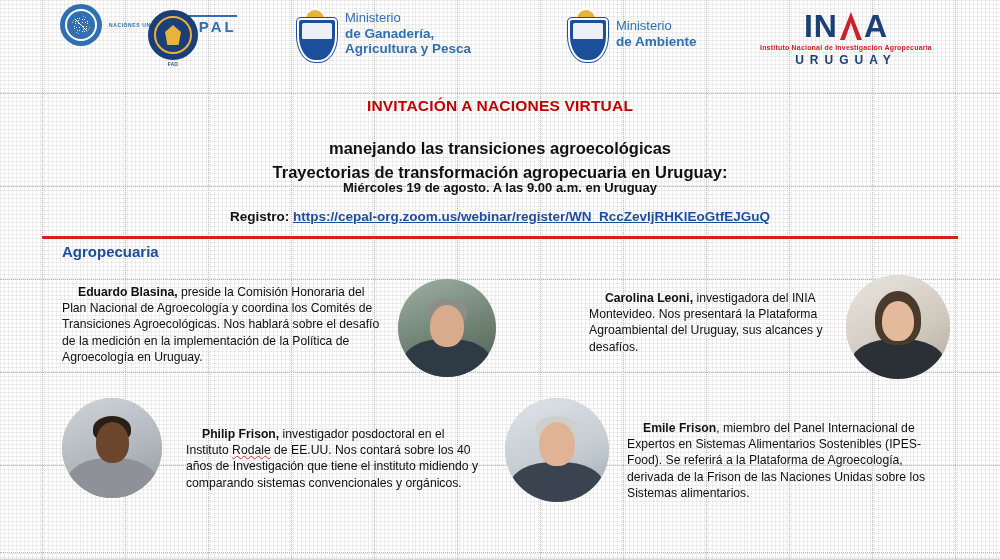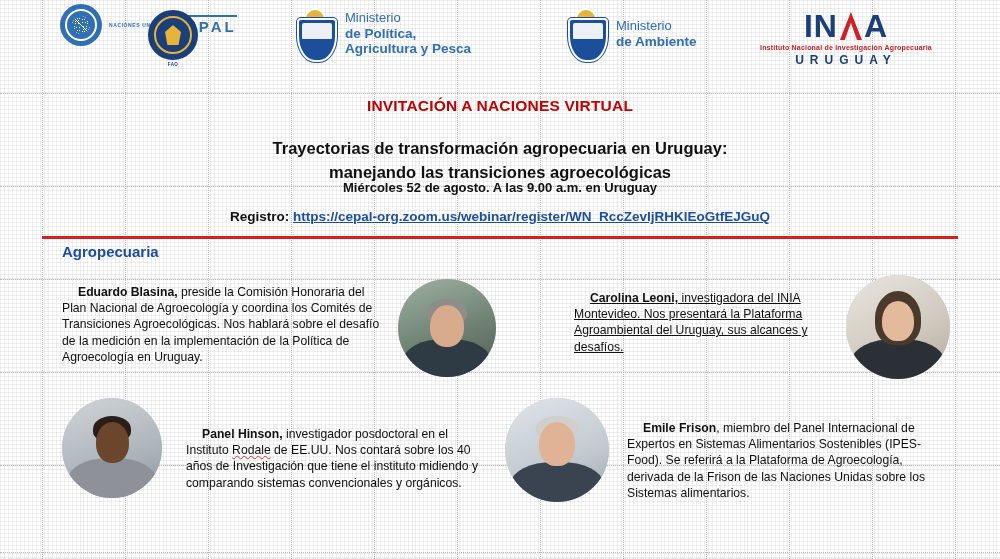--- a/index.html
+++ b/index.html
@@ -348,21 +348,21 @@
   #photo-hinson .face { width: 33px; height: 41px; top: 24px; margin-left: -16px; background:#6b452c; }
 
   
   #photo-frison { left: 505px; top: 398px; width: 104px; height: 104px; }
   #photo-frison .bgfill { background: linear-gradient(160deg,#dfe4e8 0%, #c2cad0 60%, #9aa4ac 100%); }
   #photo-frison .torso { width: 92px; height: 46px; margin-left: -46px; background:#394450; }
   #photo-frison .hair { width: 42px; height: 24px; top: 18px; margin-left: -21px; background:#cfcfcb; }
   #photo-frison .face { width: 36px; height: 44px; top: 24px; margin-left: -18px; background:#e0b396; }
 
   #text-blasina { left: 62px; top: 284px; width: 318px; }
-  #text-leoni   { left: 574px; top: 290px; width: 262px; text-decoration: underline; }
+  #text-leoni   { left: 589px; top: 290px; width: 262px; }
   #text-hinson  { left: 186px; top: 426px; width: 300px; }
   #text-frison  { left: 627px; top: 420px; width: 318px; }
 </style>
 </head>
 <body>
 
 <div class="grid-bg"></div>
 
 <div class="page">
 
@@ -399,21 +399,21 @@
       <div class="emblem-caption">FAO</div>
     </div>
 
     <div class="logo logo-mgap">
       <div class="uy-shield">
         <div class="sun"></div>
         <div class="body"></div>
       </div>
       <div class="ministerio-text">
         <div class="m-line1">Ministerio</div>
-        <div class="m-line2">de Política,</div>
+        <div class="m-line2">de Ganadería,</div>
         <div class="m-line3">Agricultura y Pesca</div>
       </div>
     </div>
 
     <div class="logo logo-amb">
       <div class="uy-shield">
         <div class="sun"></div>
         <div class="body"></div>
       </div>
       <div class="ministerio-text">
@@ -429,25 +429,25 @@
           <span>A</span>
       </div>
       <div class="inia-sub">Instituto Nacional de Investigación Agropecuaria</div>
       <div class="inia-sub2">URUGUAY</div>
     </div>
   </div>
 
   <div class="invitation">INVITACIÓN A NACIONES VIRTUAL</div>
 
   <div class="main-title">
+    <div>manejando las transiciones agroecológicas</div>
     <div>Trayectorias de transformación agropecuaria en Uruguay:</div>
-    <div>manejando las transiciones agroecológicas</div>
-  </div>
-
-  <div class="subtitle-date">Miércoles 52 de agosto. A las 9.00 a.m. en Uruguay</div>
+  </div>
+
+  <div class="subtitle-date">Miércoles 19 de agosto. A las 9.00 a.m. en Uruguay</div>
 
   <div class="registro">
     <span>Registro:</span>
     <a href="#">https://cepal-org.zoom.us/webinar/register/WN_RccZevIjRHKlEoGtfEJGuQ</a>
   </div>
 
   <div class="red-rule"></div>
   <div class="expositores">Agropecuaria</div>
 
   <div class="speaker-text" id="text-blasina">
@@ -470,21 +470,21 @@
     <div class="face"></div>
   </div>
 
   <div class="photo" id="photo-hinson">
     <div class="bgfill"></div>
     <div class="torso"></div>
     <div class="hair"></div>
     <div class="face"></div>
   </div>
   <div class="speaker-text" id="text-hinson">
-    <b>Panel Hinson,</b><span> investigador posdoctoral en el Instituto </span><span class="misspell">Rodale</span><span> de EE.UU. Nos contará sobre los 40 años de Investigación que tiene el instituto midiendo y comparando sistemas convencionales y orgánicos.</span>
+    <b>Philip Frison,</b><span> investigador posdoctoral en el Instituto </span><span class="misspell">Rodale</span><span> de EE.UU. Nos contará sobre los 40 años de Investigación que tiene el instituto midiendo y comparando sistemas convencionales y orgánicos.</span>
   </div>
 
   <div class="photo" id="photo-frison">
     <div class="bgfill"></div>
     <div class="torso"></div>
     <div class="hair"></div>
     <div class="face"></div>
   </div>
   <div class="speaker-text" id="text-frison">
     <b>Emile Frison</b><span>, miembro del Panel Internacional de Expertos en Sistemas Alimentarios Sostenibles (IPES-Food). Se referirá a la Plataforma de Agroecología, derivada de la Frison de las Naciones Unidas sobre los Sistemas alimentarios.</span>

